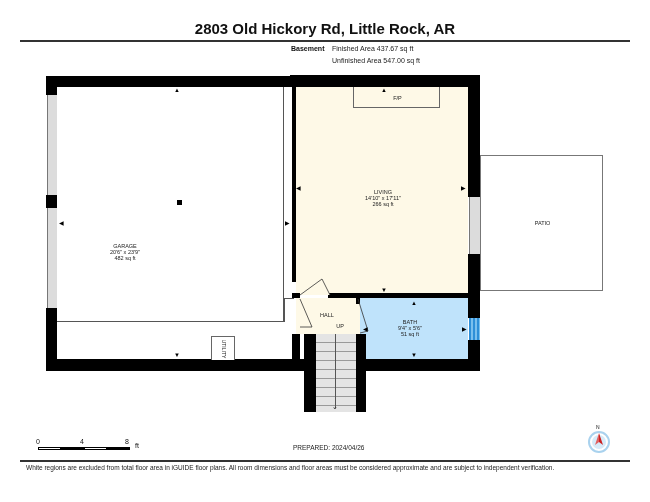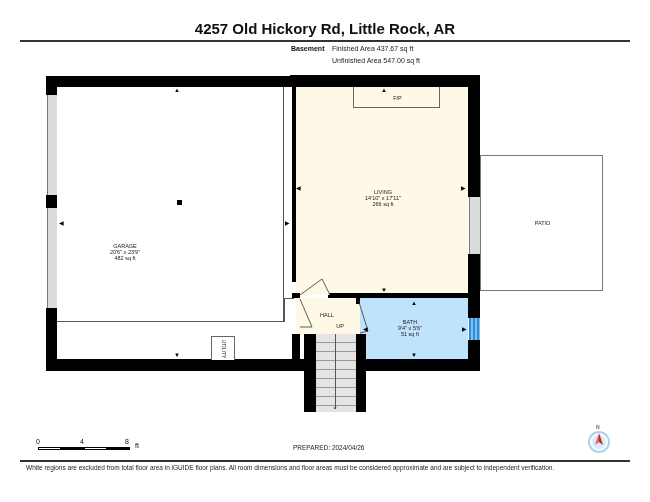--- a/index.html
+++ b/index.html
@@ -13,21 +13,21 @@
   .room-label { font-size: 5.5px; text-align: center; color: #222; line-height: 6px; }
   .arrow { font-size: 6px; color: #000; line-height: 6px; }
   .window { background: #dcdcdc; }
   .scale-seg { height: 3px; border: 1px solid #000; box-sizing: border-box; }
   .footer { left: 26px; top: 464px; font-size: 6.5px; color: #222; }
   .prepared { left: 293px; top: 444px; font-size: 6.5px; color: #222; }
 </style>
 </head>
 <body>
 
-<div class="abs title">4257 Old Hickory Rd, Little Rock, AR</div>
+<div class="abs title">2803 Old Hickory Rd, Little Rock, AR</div>
 <div class="abs hrule" style="top:40px;"></div>
 <div class="abs legend-label">Basement</div>
 <div class="abs legend-value" style="top:45px;">Finished Area 437.67 sq ft</div>
 <div class="abs legend-value" style="top:57px;">Unfinished Area 547.00 sq ft</div>
 
 <div class="abs" style="left:0;top:0;width:650px;height:502px;">
 
   <div class="abs" style="left:480px;top:155px;width:123px;height:136px;border:1px solid #777;background:#fff;box-sizing:border-box;">
     <div class="abs room-label" style="left:0;top:64px;width:123px;">PATIO</div>
   </div>

